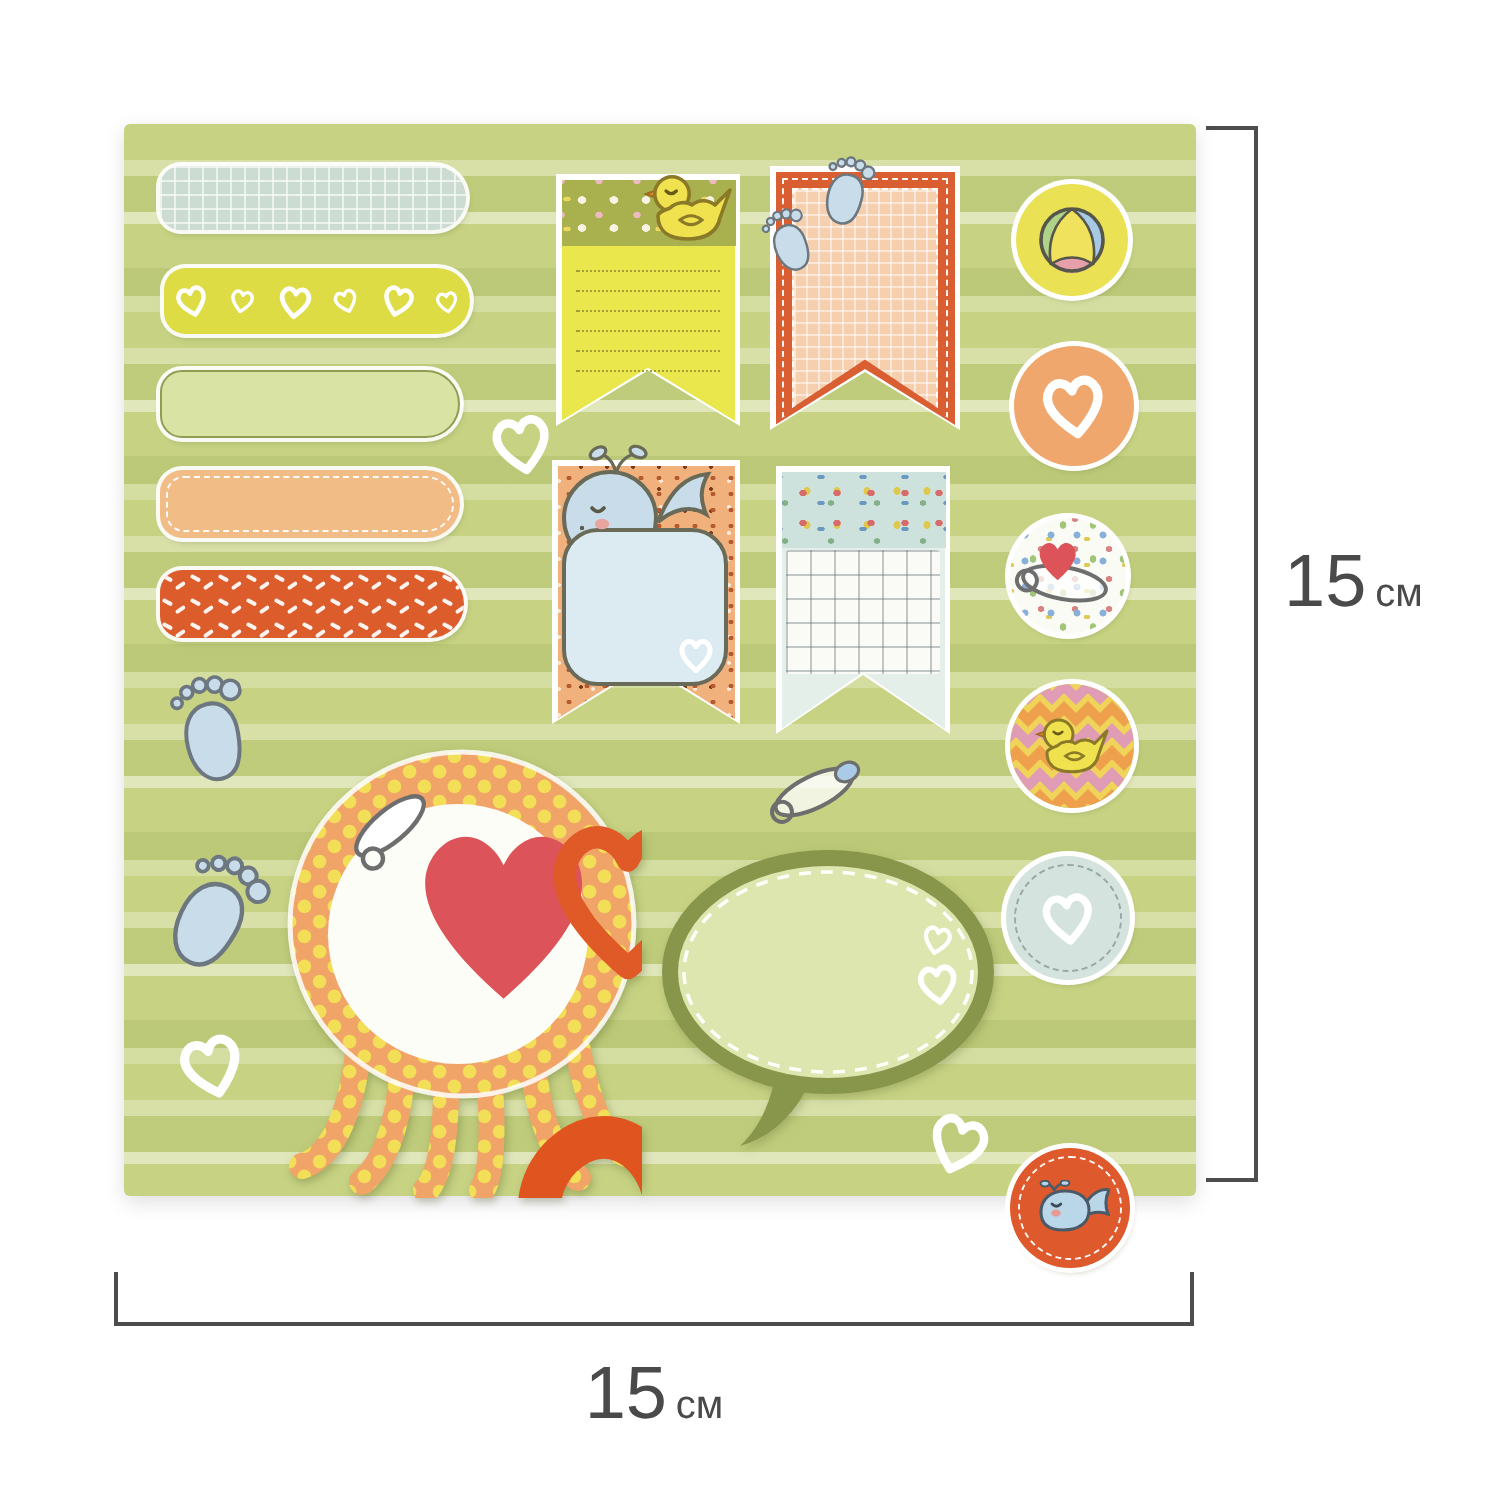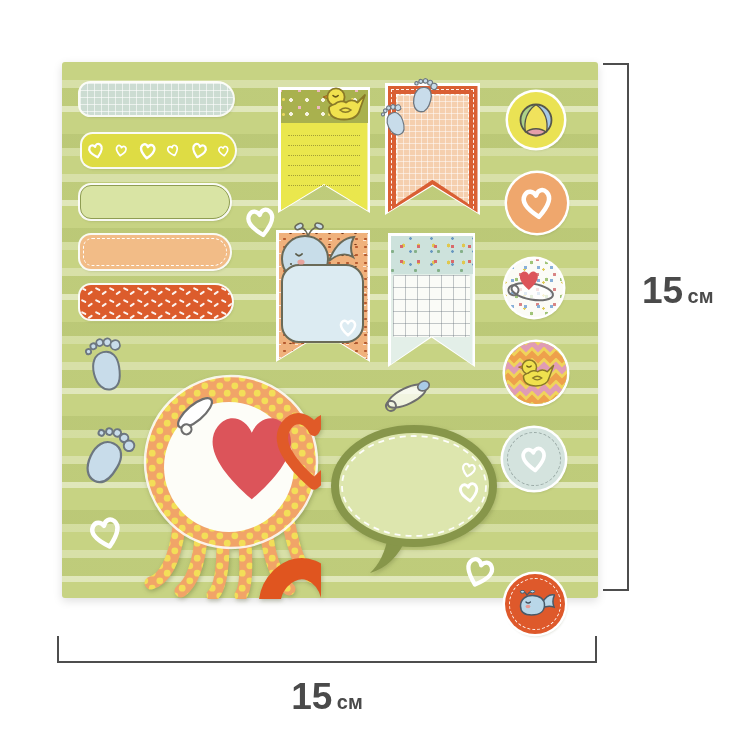--- a/index.html
+++ b/index.html
@@ -94,21 +94,21 @@
     background-position:1px 2px,7px 8px,4px 12px,10px 4px;}
   .c-bheart{background:#d4e3de;position:relative;}
   .c-bheart .dash{position:absolute;inset:4px;border:1.6px dashed #98a8a4;border-radius:50%;}
   .c-whale{background:#de592b;position:relative;}
   .c-whale .dash{position:absolute;inset:4px;border:1.6px dashed rgba(255,255,255,0.95);border-radius:50%;}
   
   .dim-v{left:603px;top:63px;width:26px;height:528px;
     border-top:2px solid #4d4d4d;border-right:2px solid #4d4d4d;border-bottom:2px solid #4d4d4d;box-sizing:border-box;}
   .dim-h{left:57px;top:636px;width:540px;height:27px;
     border-left:2px solid #4d4d4d;border-bottom:2px solid #4d4d4d;border-right:2px solid #4d4d4d;box-sizing:border-box;}
-  .dim-label{color:#4a4a4a;white-space:nowrap;font-weight:bold;}
+  .dim-label{color:#4a4a4a;white-space:nowrap;}
   .dim-num{font-size:37px;}
   .dim-unit{font-size:20px;}
   .svgdeco{display:block;}
 </style>
 </head>
 <body>
 
 <svg width="0" height="0" style="position:absolute" aria-hidden="true">
   <defs>
     <symbol id="sym-heart" viewBox="0 0 36 34">

